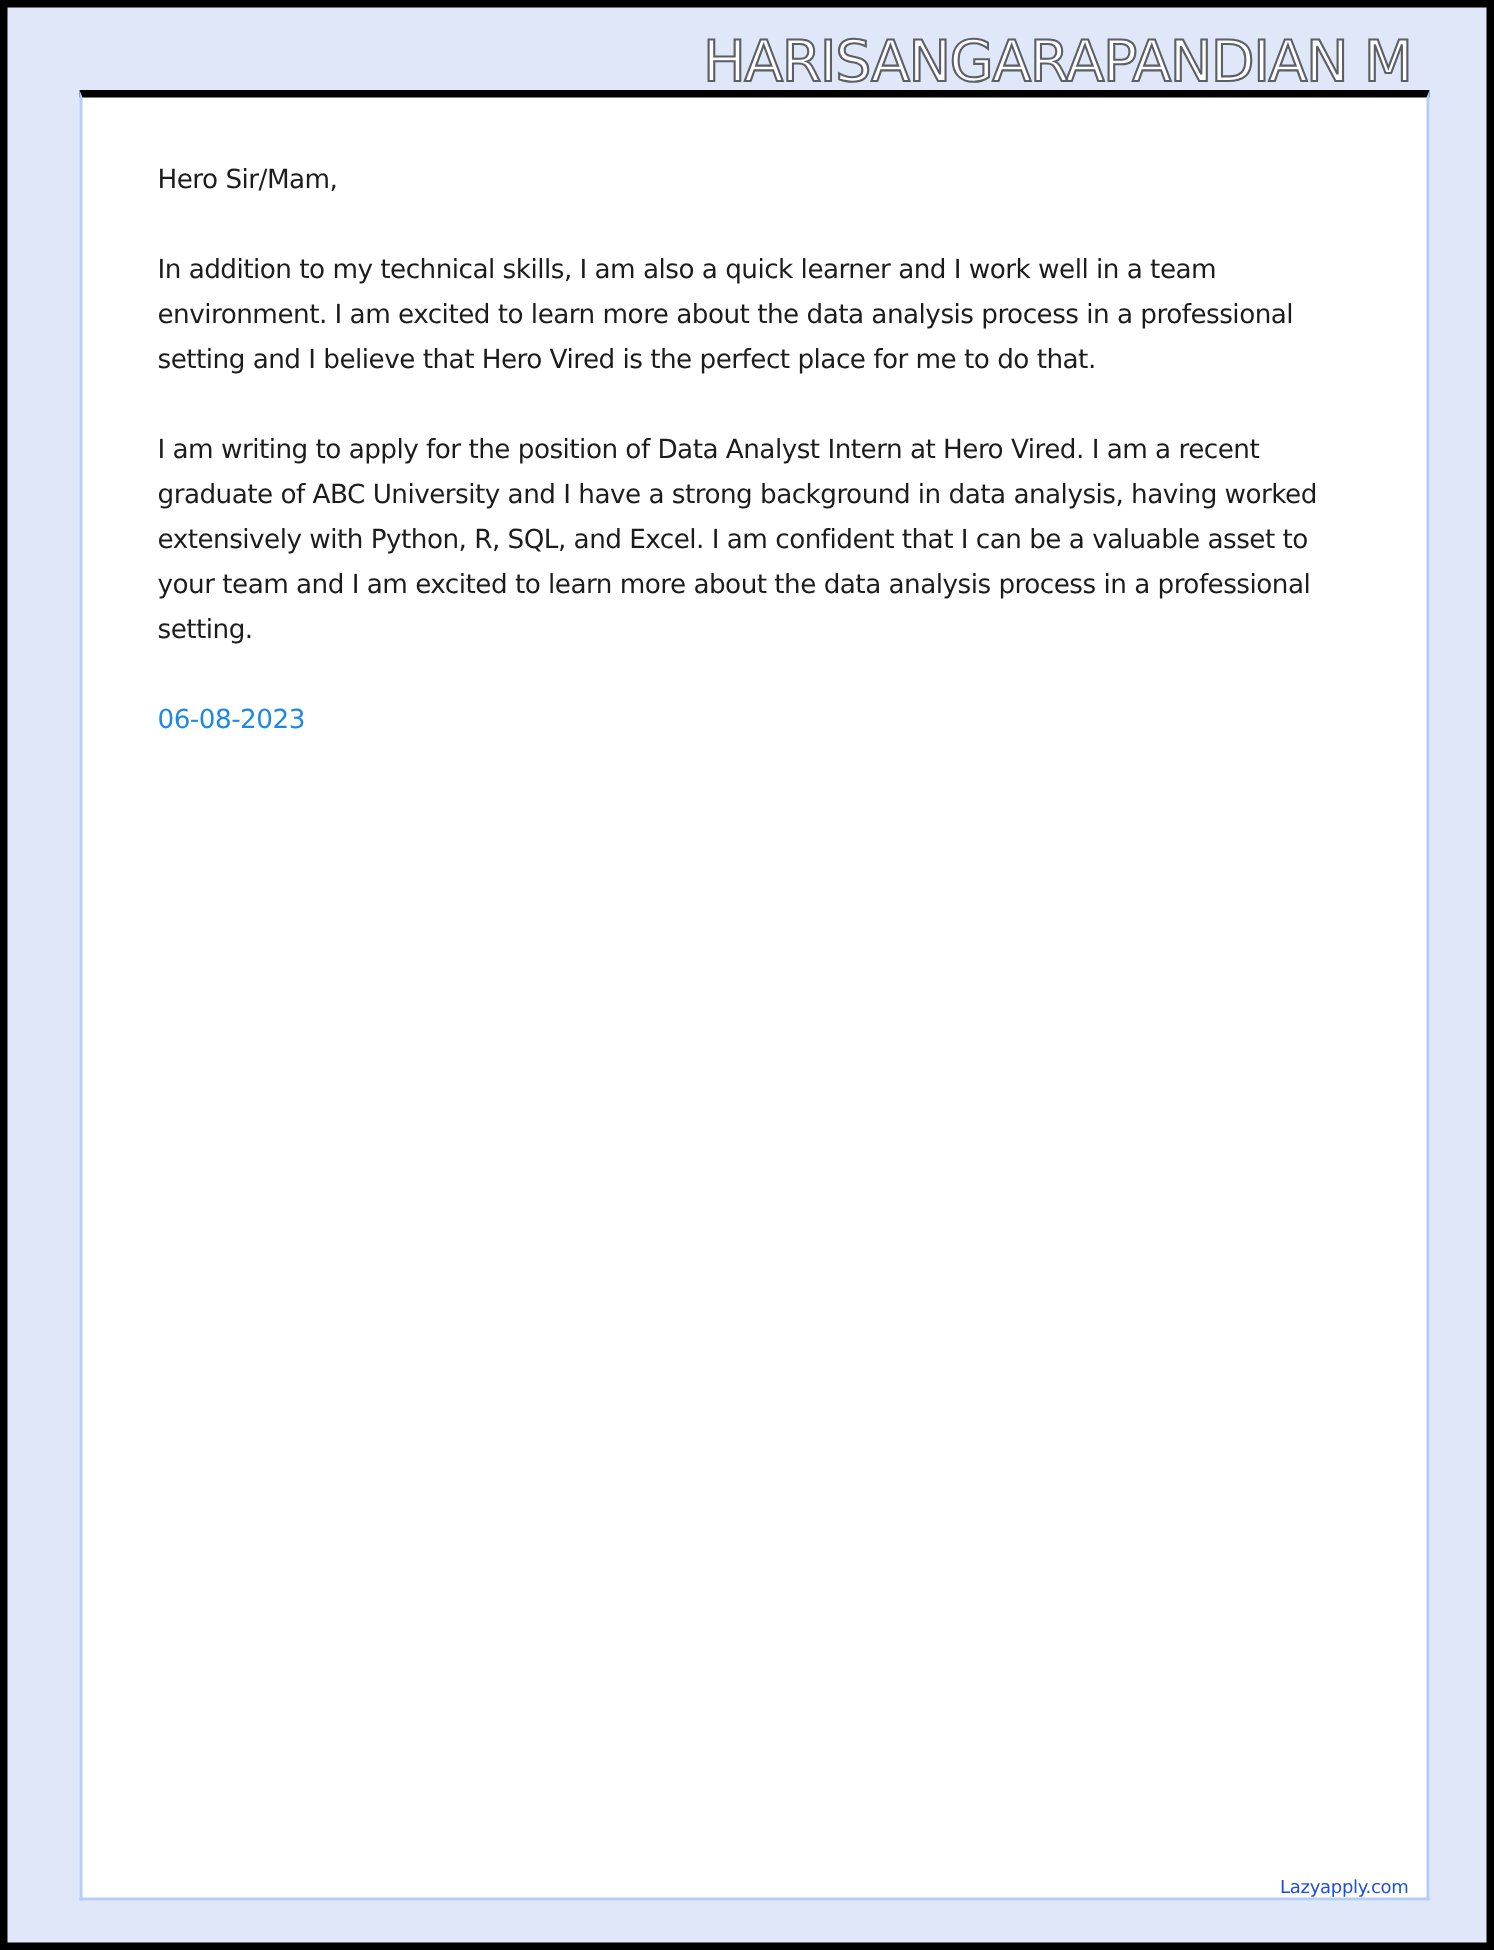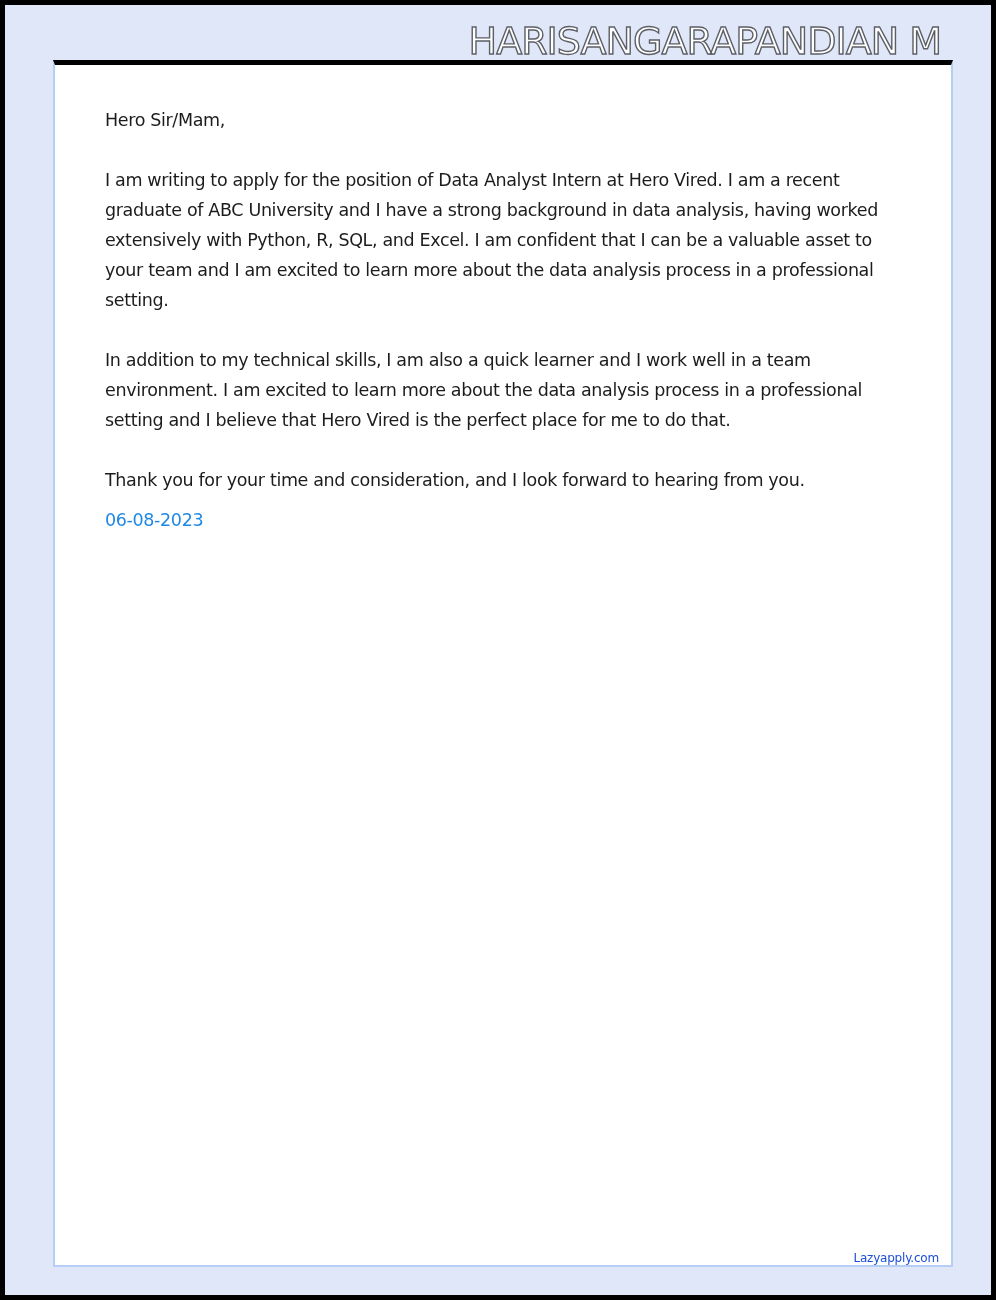--- a/index.html
+++ b/index.html
@@ -42,20 +42,19 @@
   </style>
 </head>
 <body>
 
 <div class="frame">
   <div class="header-name">HARISANGARAPANDIAN M</div>
 
   <div class="page">
     <div class="letter">
       <p>Hero Sir/Mam,</p>
+      <p>In addition to my technical skills, I am also a quick learner and I work well in a team environment. I am excited to learn more about the data analysis process in a professional setting and I believe that Hero Vired is the perfect place for me to do that.</p>
       <p>I am writing to apply for the position of Data Analyst Intern at Hero Vired. I am a recent graduate of ABC University and I have a strong background in data analysis, having worked extensively with Python, R, SQL, and Excel. I am confident that I can be a valuable asset to your team and I am excited to learn more about the data analysis process in a professional setting.</p>
-      <p>In addition to my technical skills, I am also a quick learner and I work well in a team environment. I am excited to learn more about the data analysis process in a professional setting and I believe that Hero Vired is the perfect place for me to do that.</p>
-      <p class="closing">Thank you for your time and consideration, and I look forward to hearing from you.</p>
       <div class="date">06-08-2023</div>
     </div>
     <div class="footer-brand">Lazyapply.com</div>
   </div>
 </div>
 
 </body></html>

